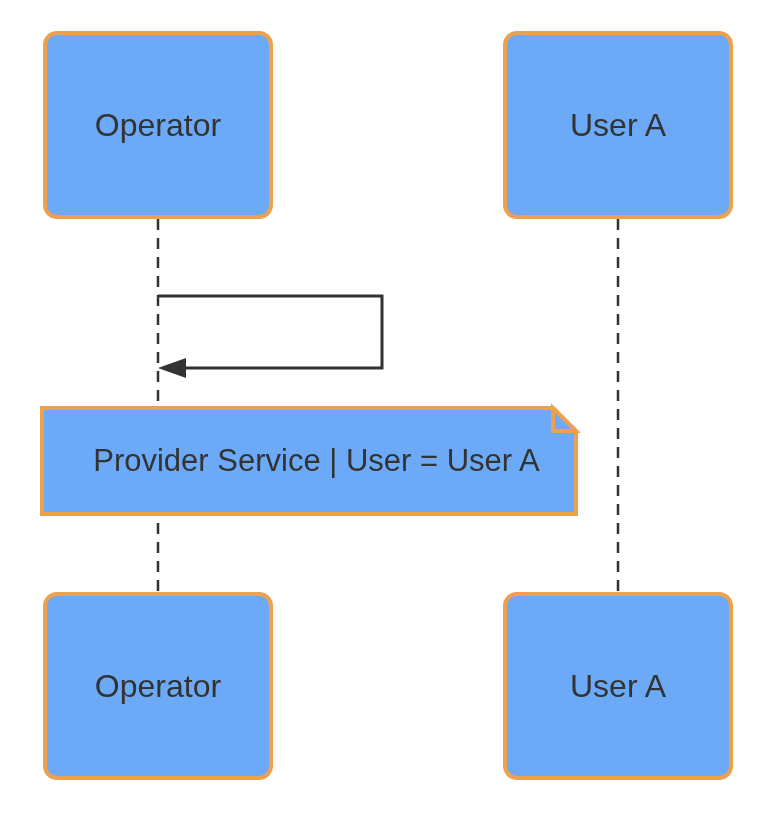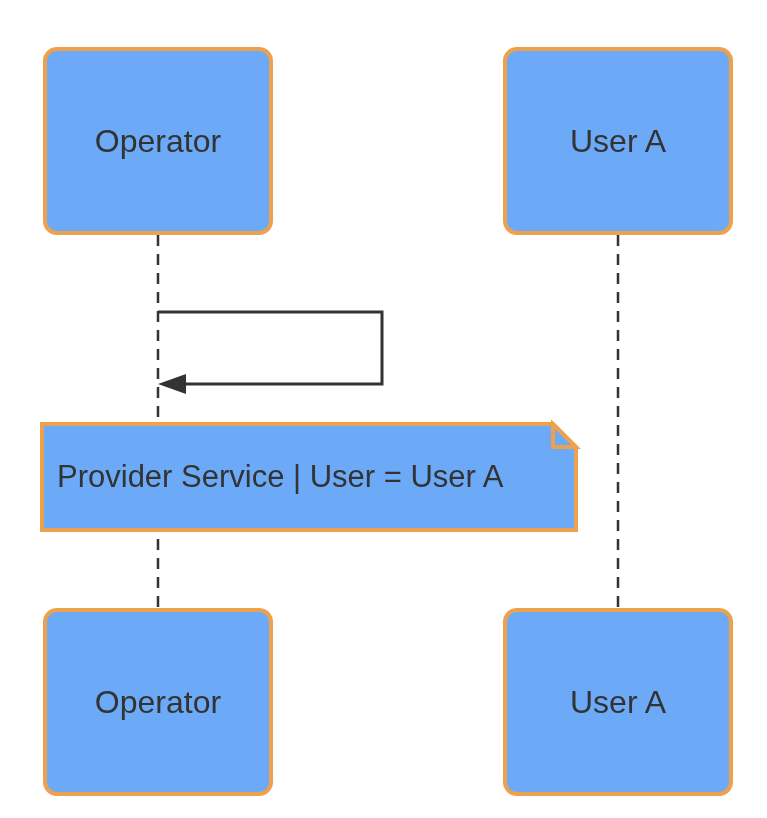--- a/index.html
+++ b/index.html
@@ -4,21 +4,20 @@
 <style>
   html, body { margin: 0; padding: 0; background: #ffffff; }
   .canvas {
     position: relative;
     width: 767px;
     height: 794px;
     background: var(--background, #ffffff);
     font-family: "Liberation Sans", sans-serif;
     color: var(--text, #333333);
     overflow: hidden;
-    margin-top: 16px;
   }
   svg.layer {
     position: absolute;
     left: 0; top: 0;
     width: 767px; height: 818px;
   }
   .lifeline {
     stroke: var(--line, #333333);
     stroke-width: 2.5;
     stroke-dasharray: 11 8;
@@ -70,20 +69,21 @@
     left: 42px;
     top: 408px;
     width: 534px;
     height: 106px;
     box-sizing: border-box;
     display: flex;
     align-items: center;
     padding-left: 15px;
     font-size: 31px;
     white-space: nowrap;
+    justify-content: center;
   }
 </style>
 </head>
 <body>
 
 <div class="canvas">
 
   <svg class="layer" viewBox="0 0 767 818" xmlns="http://www.w3.org/2000/svg">
 
     <line class="lifeline" x1="158" y1="219" x2="158" y2="592"></line>

